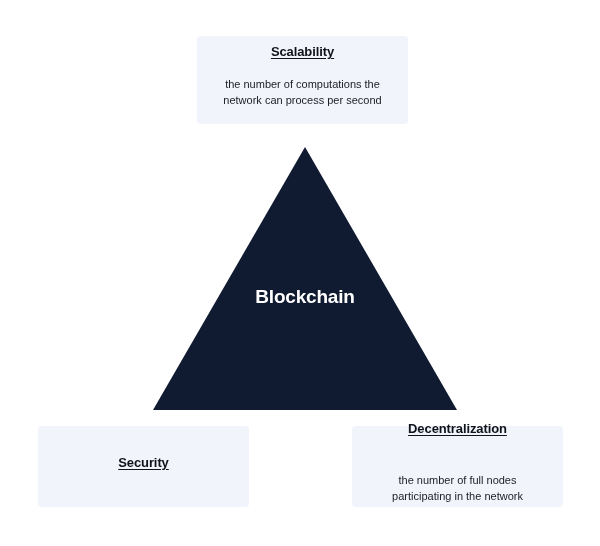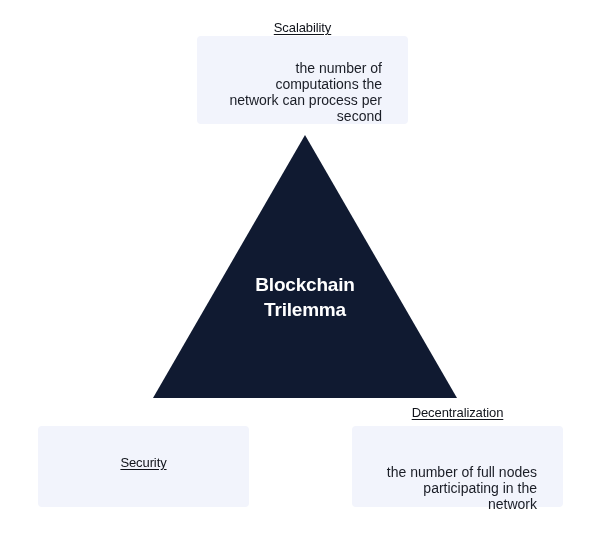--- a/index.html
+++ b/index.html
@@ -17,21 +17,21 @@
     position: relative;
     width: 600px;
     height: 546px;
     background: #ffffff;
   }
 
   
   .triangle-wrap {
     position: absolute;
     left: 150px;
-    top: 132px;
+    top: 144px;
     width: 310px;
     height: 270px;
   }
   .triangle-wrap svg {
     display: block;
     width: 310px;
     height: 270px;
   }
   .triangle-center-label {
     position: absolute;
@@ -57,35 +57,35 @@
     background: #f2f4fc;
     border-radius: 4px;
     box-sizing: border-box;
     display: flex;
     flex-direction: column;
     align-items: center;
     justify-content: center;
   }
   .callout-title {
     font-family: "Liberation Sans", sans-serif;
-    font-weight: normal;
+    font-weight: bold;
     font-size: 13px;
     color: #10131a;
     text-decoration: underline;
     text-underline-offset: 2px;
     margin: 0 0 9px 0;
     letter-spacing: -0.1px;
   }
   .callout-desc {
     font-family: "Liberation Sans", sans-serif;
-    font-size: 14px;
+    font-size: 11px;
     line-height: 16px;
     color: #1a1d26;
-    text-align: right;
-    margin: 16px;
+    text-align: center;
+    margin: 8px;
     padding: 0 10px;
     white-space: pre-line;
   }
 
   #callout-scalability {
     left: 197px;
     top: 36px;
     width: 211px;
     height: 88px;
   }
@@ -107,21 +107,20 @@
 <body style="background: rgb(255, 255, 255);">
 
 <div id="diagram-root">
 
   <div class="triangle-wrap">
     <svg viewBox="0 0 310 270" xmlns="http://www.w3.org/2000/svg" aria-hidden="true">
       <polygon points="155,3 307,266 3,266" fill="#101a31"></polygon>
     </svg>
     <div class="triangle-center-label" style="color: rgb(255, 255, 255);">
       <span class="line">Blockchain</span>
-      <span class="line">Trilemma</span>
     </div>
   </div>
 
   <div class="callout" id="callout-scalability" style="background: rgb(242, 244, 252);">
     <div class="callout-title" style="color: rgb(16, 19, 26);">Scalability</div>
     <div class="callout-desc">the number of computations the
 network can process per second</div>
   </div>
 
   <div class="callout" id="callout-security" style="background: rgb(242, 244, 252);">

